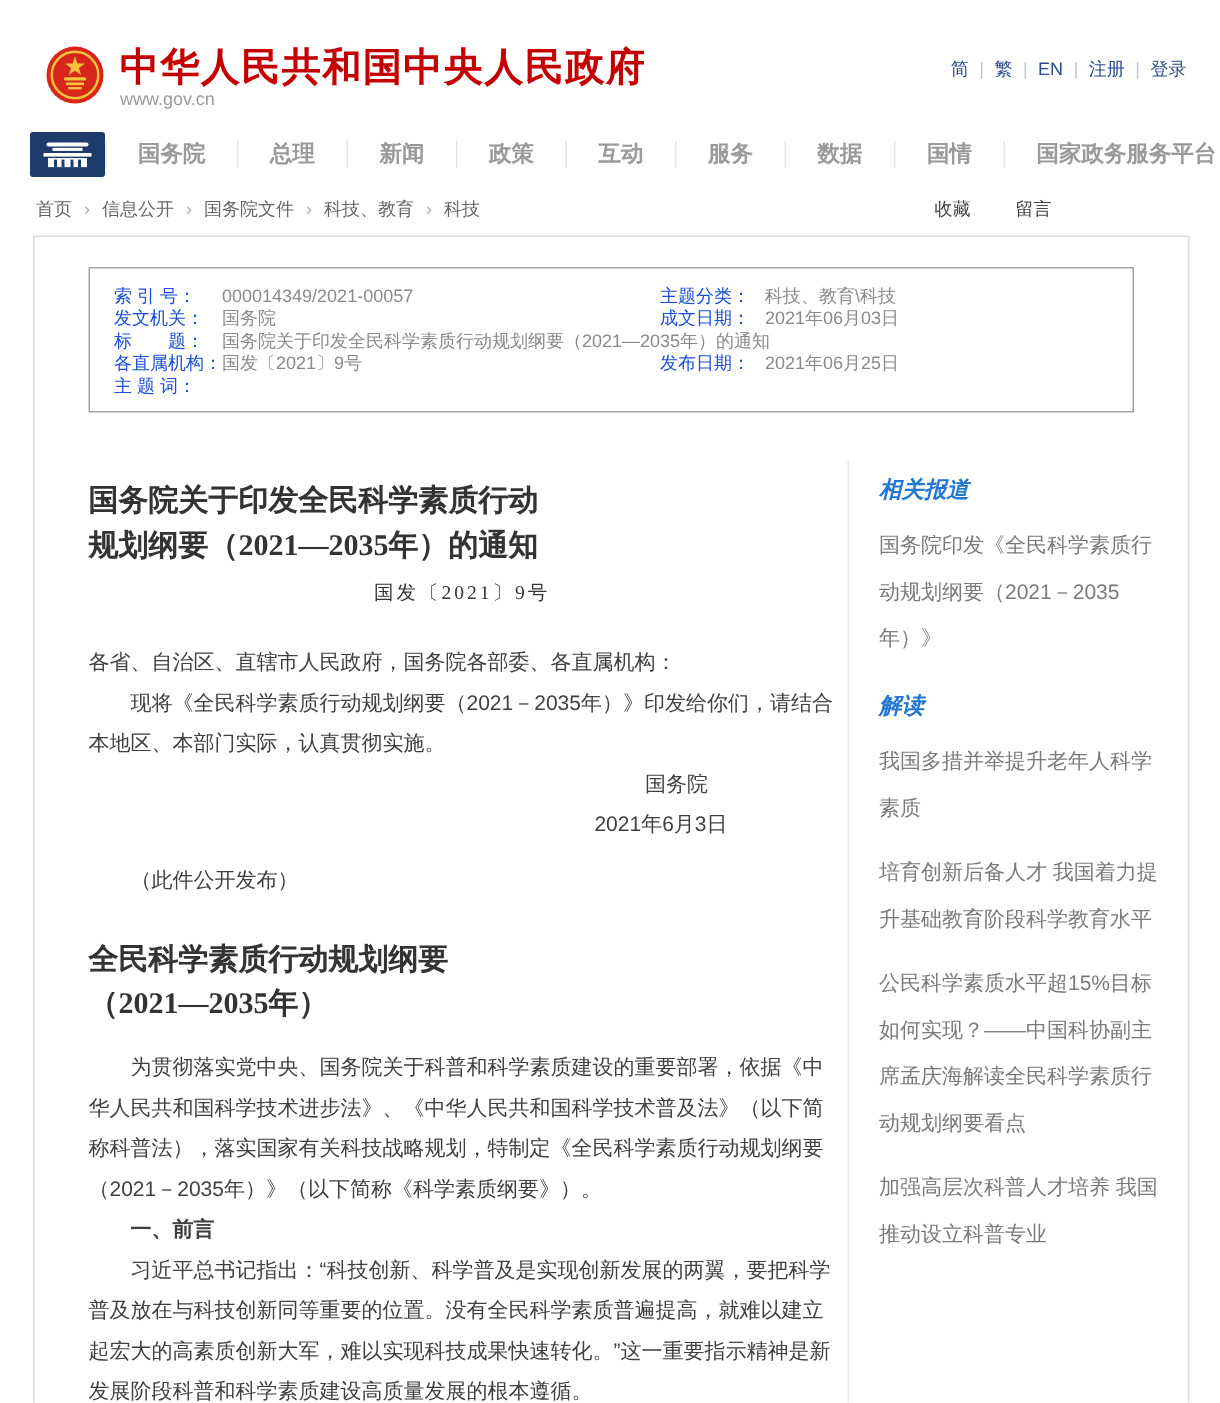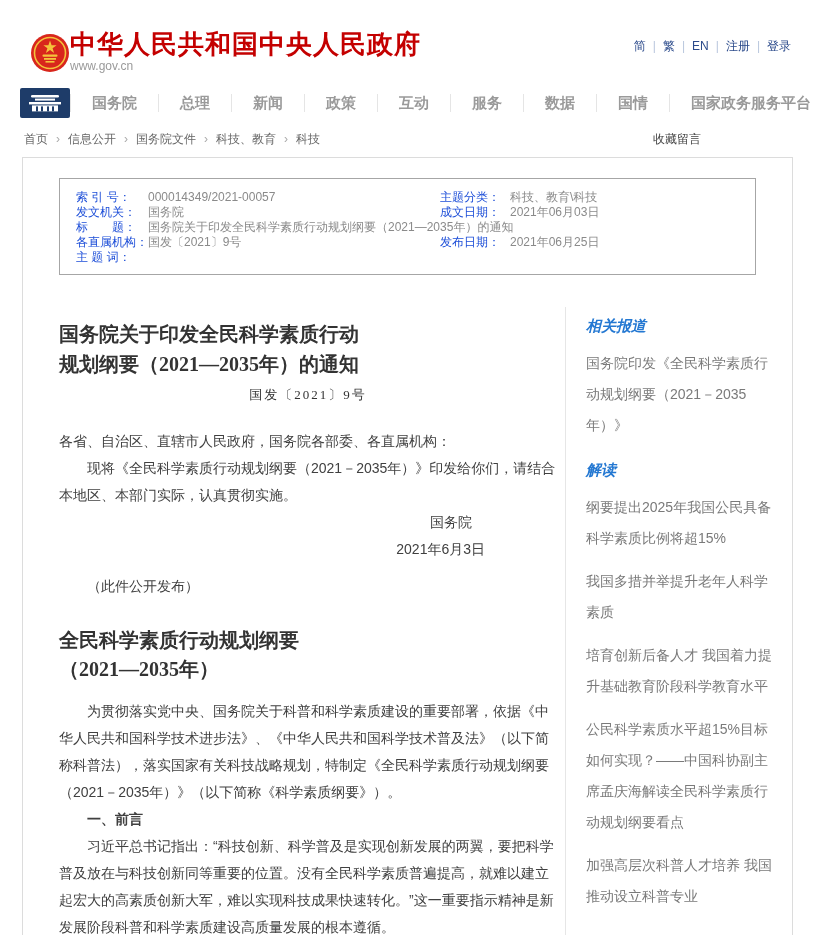--- a/index.html
+++ b/index.html
@@ -1,21 +1,21 @@
 <!DOCTYPE html>
 <html><head>
 <meta charset="utf-8">
 <style>
   * { box-sizing: border-box; margin: 0; padding: 0; }
   html,body { width: 813px; height: 935px; overflow: hidden; background: #fff;
     font-family: "Liberation Sans", "DejaVu Sans", sans-serif; }
 
   
   .header { position: relative; padding: 30px 20px 0 30px; height: 82px; }
-  .header-inner { display: flex; align-items: flex-end; }
+  .header-inner { display: flex; align-items: flex-start; gap: 10px; }
   .emblem { width: 40px; height: 40px; flex: 0 0 auto; cursor: pointer; }
   .site-title { color: #c40000; font-size: 26px; font-weight: bold; letter-spacing: 1px; line-height: 28px; }
   .site-url { color: #9a9a9a; font-size: 12px; margin-top: 1px; }
   .top-links { position: absolute; right: 22px; top: 38px; font-size: 12px; color: #2b4a8b; }
   .top-links span.lnk { cursor: pointer; }
   .top-links span.lnk:not(:last-child)::after { content: "|"; color: #b9c6dd; margin: 0 7px; }
 
   
   .nav { display: flex; align-items: center; height: 33px; margin: 4px 20px 0 20px; }
   .nav-home { width: 50px; height: 30px; background: #1e3c69; border-radius: 2px;
@@ -23,21 +23,21 @@
   .nav-item { color: #9a9a9a; font-size: 15px; font-weight: bold; padding: 0 21px;
     border-left: 1px solid #e5e5e5; line-height: 18px; cursor: pointer; white-space: nowrap; }
   .nav-item:first-of-type { border-left: none; margin-left: 14px; border-right: 1px solid #e5e5e5; border-right: none; }
   .nav-item + .nav-item { border-left: 1px solid #e5e5e5; }
 
   
   .breadcrumb { display: flex; align-items: center; font-size: 12px; color: #666;
     padding: 12px 22px 9px 24px; }
   .crumb { cursor: pointer; }
   .crumb:not(:last-of-type)::after { content: "\203A"; color: #aaa; margin: 0 8px; font-size: 12px; }
-  .crumb-actions { margin-left: auto; display: flex; padding-right: 90px; color: #444; }
+  .crumb-actions { margin-left: auto; display: flex; gap: 30px; padding-right: 90px; color: #444; }
   .crumb-actions span { cursor: pointer; }
 
   
   .container { margin: 0 20px 0 22px; border: 1px solid #dcdcdc; height: 840px; background: #fff; }
 
   .meta-table { margin: 20px 36px 0 36px; border: 1px solid #a6a6a6; padding: 11px 0 9px 16px; font-size: 12px; }
   .meta-row { display: grid; grid-template-columns: 72px 292px 70px auto; line-height: 15px; }
   .meta-row.fullrow { grid-template-columns: 72px auto; }
   .meta-label { color: #1d4ed8; font-weight: normal; white-space: pre; }
   .meta-value { color: #8a8a8a; }
@@ -185,20 +185,19 @@
         <p>习近平总书记指出：“科技创新、科学普及是实现创新发展的两翼，要把科学普及放在与科技创新同等重要的位置。没有全民科学素质普遍提高，就难以建立起宏大的高素质创新大军，难以实现科技成果快速转化。”这一重要指示精神是新发展阶段科普和科学素质建设高质量发展的根本遵循。</p>
 
       </div>
     </div>
 
     <div class="side-col">
       <div class="side-head">相关报道</div>
       <div class="side-item">国务院印发《全民科学素质行动规划纲要（2021－2035年）》</div>
 
       <div class="side-head second">解读</div>
-      <div class="side-item">纲要提出2025年我国公民具备科学素质比例将超15%</div>
       <div class="side-item">我国多措并举提升老年人科学素质</div>
       <div class="side-item">培育创新后备人才 我国着力提升基础教育阶段科学教育水平</div>
       <div class="side-item">公民科学素质水平超15%目标如何实现？——中国科协副主席孟庆海解读全民科学素质行动规划纲要看点</div>
       <div class="side-item">加强高层次科普人才培养 我国推动设立科普专业</div>
     </div>
   </div>
 </div>
 
 </body></html>

